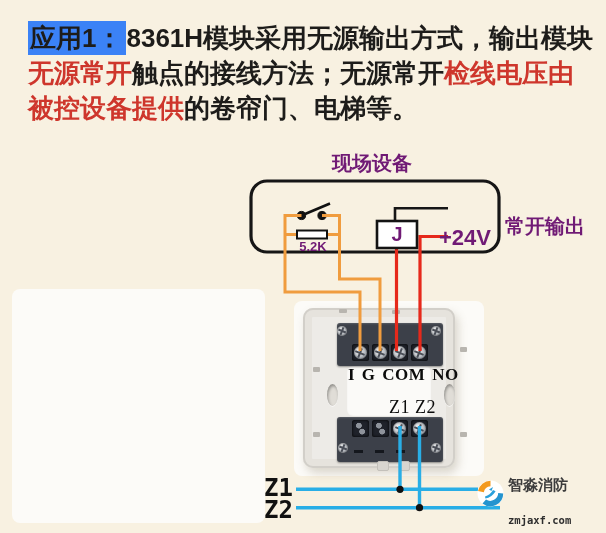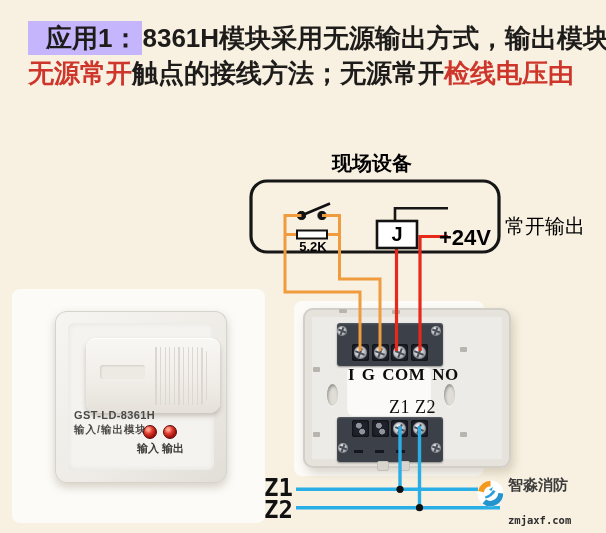--- a/index.html
+++ b/index.html
@@ -2,21 +2,21 @@
 <html><head>
 <meta charset="utf-8">
 <style>
   html,body{margin:0;padding:0;background:#f8f1e1;}
   #canvas{position:relative;width:606px;height:533px;background:#f8f1e1;overflow:hidden;
           font-family:"Liberation Sans",sans-serif;}
 
   
   .intro{position:absolute;left:28px;top:21px;z-index:2;font-size:26px;line-height:35px;
          font-weight:700;color:#1d1c1a;white-space:nowrap;}
-  .intro .tag{background:#c4b5fd;padding:2px 4px 2px 18px;}
+  .intro .tag{background:#3b82f6;padding:2px 4px 2px 2px;}
   .intro .red{color:#ce362c;}
 
   
   .photo-bg{position:absolute;z-index:0;background:#fcfbf8;border-radius:8px;}
   .photo-bg.left{left:12px;top:289px;width:253px;height:234px;}
   .photo-bg.right{left:294px;top:301px;width:190px;height:175px;}
 
   
   .front-module{position:absolute;z-index:1;left:55px;top:311px;width:172px;height:172px;
     border-radius:12px;background:linear-gradient(135deg,#f7f5f2 0%,#eeebe6 60%,#e1ded8 100%);
@@ -32,21 +32,21 @@
     background:repeating-linear-gradient(90deg,rgba(0,0,0,0) 0 3.4px,#dcd8d1 3.4px 4.6px);}
   .fm-model{position:absolute;left:19px;top:98px;font-size:11px;font-weight:700;color:#4b4a48;letter-spacing:.4px;}
   .fm-type{position:absolute;left:19px;top:112px;font-size:10.5px;font-weight:700;color:#4b4a48;letter-spacing:1px;}
   .led{position:absolute;top:114px;width:12px;height:12px;border-radius:50%;border:1px solid #5a0806;
     background:radial-gradient(circle at 35% 30%,#ff9d8a 0 12%,#e04030 35%,#a81410 65%,#6f0c0a 100%);}
   .led.l1{left:88px;} .led.l2{left:108px;}
   .ledlbl{position:absolute;top:130px;font-size:11px;font-weight:700;color:#3d3c3a;}
   .ledlbl.l1{left:82px;} .ledlbl.l2{left:107px;}
 
   
-  .back-module{position:absolute;z-index:1;left:303px;top:308px;width:208px;height:160px;border-radius:10px;
+  .back-module{position:absolute;z-index:1;left:303px;top:308px;width:152px;height:160px;border-radius:10px;
     background:#edebe7;
     box-shadow:inset 0 0 0 2px #d2cfc9, inset 0 0 0 9px #e6e3dd, 3px 5px 10px rgba(140,125,100,.3);}
   .white-panel{position:absolute;left:44px;top:58px;width:84px;height:50px;border-radius:6px;
     background:#fbfaf8;box-shadow:inset 0 0 2px rgba(0,0,0,.06);}
   .strip{position:absolute;left:34px;width:106px;background:#3c4049;border-radius:3px;
     box-shadow:inset 0 1px 2px rgba(255,255,255,.15), 0 1px 2px rgba(0,0,0,.4);}
   .strip.top{top:15px;height:43px;}
   .strip.bottom{top:109px;height:45px;}
   .screw{position:absolute;border-radius:50%;
     background:radial-gradient(circle at 35% 35%,#f0f1f2,#b9bdc3 55%,#80848d);
@@ -68,24 +68,24 @@
   .edgemark{position:absolute;background:#b8b5af;border-radius:1px;}
   .tm-top-label{position:absolute;left:45px;top:57px;font-family:"Liberation Serif",serif;
     font-weight:700;font-size:17px;color:#0c0c0c;letter-spacing:.5px;word-spacing:2px;white-space:nowrap;}
   .tm-z-label{position:absolute;left:86px;top:89px;font-family:"Liberation Serif",serif;
     font-weight:400;font-size:18px;color:#0c0c0c;letter-spacing:.5px;white-space:nowrap;}
 
   
   .wires{position:absolute;left:0;top:0;z-index:5;pointer-events:none;}
 
   
-  .dlabel{position:absolute;z-index:6;color:#000000;white-space:nowrap;}
+  .dlabel{position:absolute;z-index:6;color:#701a75;white-space:nowrap;}
   .lbl-field{left:332px;top:150px;font-size:20px;font-weight:600;}
   .lbl-in{left:155px;top:210px;font-size:20px;font-weight:600;}
-  .lbl-out{left:505px;top:213px;font-size:20px;font-weight:400;}
+  .lbl-out{left:505px;top:213px;font-size:20px;font-weight:700;}
   .lbl-gnd{left:451px;top:193px;font-size:25px;font-weight:600;letter-spacing:.5px;}
   .lbl-24v{left:439px;top:225px;font-size:22px;font-weight:600;}
   .lbl-j{left:377px;top:221px;width:40px;height:27px;display:flex;align-items:center;
          justify-content:center;font-size:20px;font-weight:700;}
   .lbl-res{left:295px;top:239px;width:36px;text-align:center;font-size:13px;font-weight:600;}
   .bus-label{position:absolute;z-index:6;left:264px;font-family:"DejaVu Sans Mono",monospace;
     font-weight:700;font-size:24px;color:#111;}
   .bus-z1{top:474px;} .bus-z2{top:496px;}
 
   
@@ -96,39 +96,26 @@
     font-size:10.5px;font-weight:700;color:#2e2e2e;white-space:nowrap;margin-top:21px;}
 </style>
 </head>
 <body>
 
 <div id="canvas">
 
   <div class="intro">
     <div class="line"><span class="tag">应用1：</span><span>8361H模块采用无源输出方式，输出模块</span></div>
     <div class="line"><span class="red">无源常开</span><span>触点的接线方法；无源常开</span><span class="red">检线电压由</span></div>
+    <div class="line"><span class="red">被控设备提供</span><span>的卷帘门、电梯等。</span></div>
   </div>
 
   <div class="photo-bg left"></div>
   <div class="photo-bg right"></div>
 
-  <div class="front-module">
-    <div class="front-face">
-      <div class="front-cover">
-        <div class="cover-indent"></div>
-        <div class="cover-ribs"></div>
-      </div>
-    </div>
-    <div class="fm-model">GST-LD-8361H</div>
-    <div class="fm-type">输入/输出模块</div>
-    <div class="led l1"></div>
-    <div class="led l2"></div>
-    <div class="ledlbl l1">输入</div>
-    <div class="ledlbl l2">输出</div>
-  </div>
 
   <div class="back-module">
     <div class="white-panel"></div>
 
     <div class="edgemark" style="left:36px;top:1px;width:8px;height:4px;"></div>
     <div class="edgemark" style="left:89px;top:2px;width:8px;height:4px;"></div>
     <div class="edgemark" style="left:157px;top:39px;width:7px;height:5px;"></div>
     <div class="edgemark" style="left:157px;top:124px;width:7px;height:5px;"></div>
     <div class="edgemark" style="left:10px;top:59px;width:7px;height:5px;"></div>
     <div class="edgemark" style="left:10px;top:124px;width:7px;height:5px;"></div>

